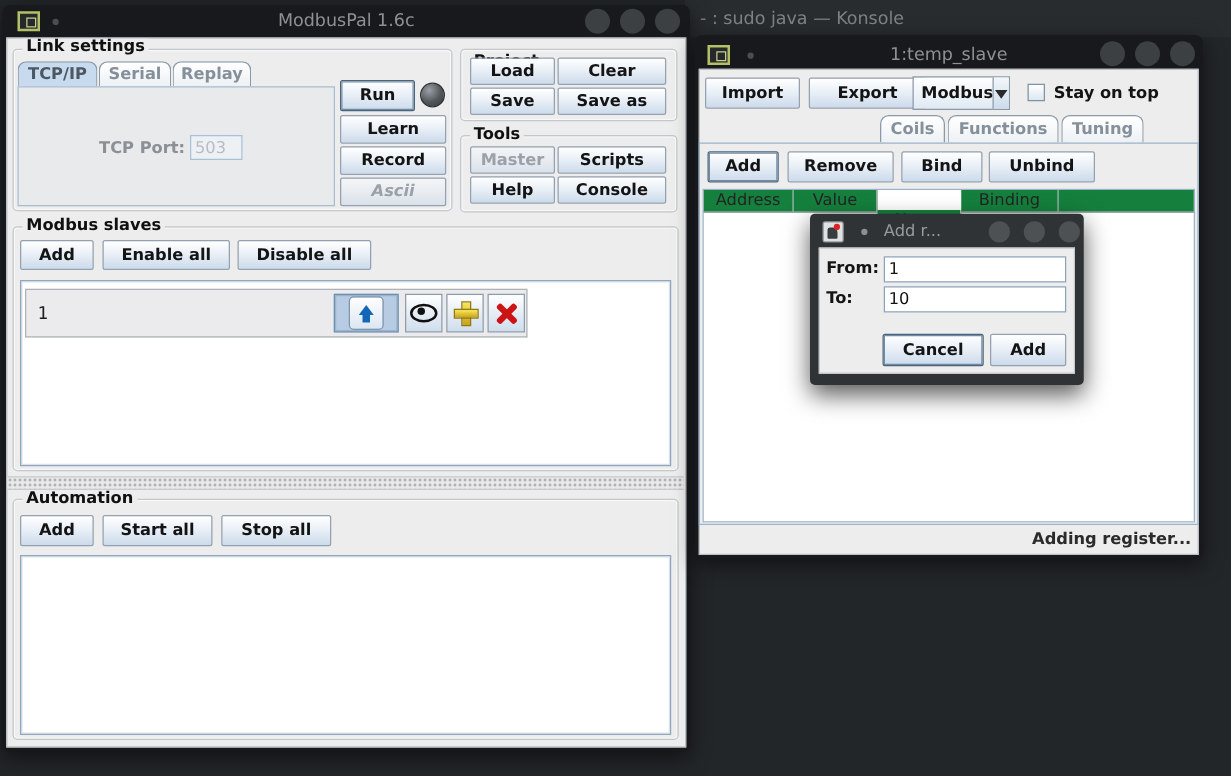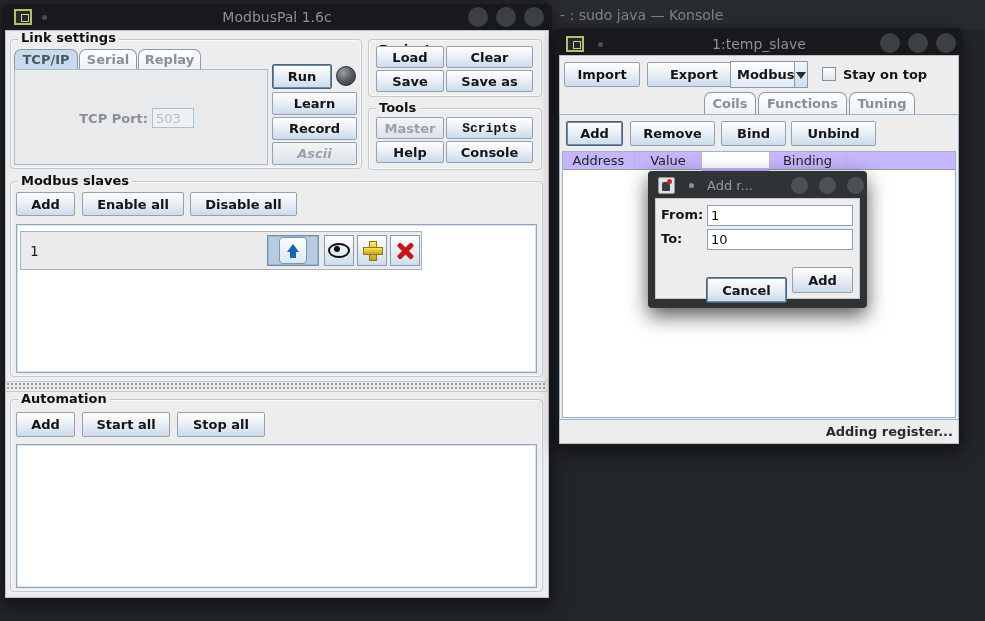--- a/index.html
+++ b/index.html
@@ -39,21 +39,21 @@
   .plus::after{content:"";position:absolute;left:0;top:6px;width:18px;height:6px;background:linear-gradient(#f9e65a,#c9a31a);border:1px solid #8f7a12;}
   .xic{position:relative;width:20px;height:20px;}
   .xic::before,.xic::after{content:"";position:absolute;left:7.5px;top:0;width:5px;height:20px;background:#cc1414;border-radius:2px;}
   .xic::before{transform:rotate(45deg);}
   .xic::after{transform:rotate(-45deg);}
   .combo{position:absolute;display:flex;border:1px solid #8b9aa9;background:linear-gradient(#ffffff,#dfe9f3);box-sizing:border-box;}
   .combo-label{flex:1;display:flex;align-items:center;padding-left:6px;font-weight:bold;font-size:13px;color:#141414;}
   .combo-arrow{width:23px;border-left:1px solid #8b9aa9;display:flex;align-items:center;justify-content:center;background:linear-gradient(#f2f7fb,#cddcec);}
   .dntri{width:0;height:0;border:5px solid transparent;border-top:7px solid #2a2a2a;margin-top:6px;}
   .cb{position:absolute;width:14px;height:14px;background:linear-gradient(#ffffff,#dde6ef);border:1px solid #7f93a6;box-sizing:border-box;}
-  .th{position:absolute;height:18px;background:#c4b5fd;border-right:1px solid #b9bdc1;border-bottom:1px solid #989ea4;font-size:13px;color:#242424;display:flex;align-items:center;justify-content:center;box-sizing:border-box;}
+  .th{position:absolute;height:18px;background:#15803d;border-right:1px solid #b9bdc1;border-bottom:1px solid #989ea4;font-size:13px;color:#242424;display:flex;align-items:center;justify-content:center;box-sizing:border-box;}
   .dlgicon{position:absolute;width:15px;height:15px;background:#dfe2e4;border:1px solid #94989b;border-radius:2px;}
   .dlgicon::before{content:"";position:absolute;left:3px;top:4px;width:8px;height:9px;background:#3a3d40;border-radius:2px 4px 1px 1px;}
   .dlgicon::after{content:"";position:absolute;right:2px;top:1px;width:5px;height:5px;background:#d22;border-radius:50%;}
 </style>
 </head>
 <body>
 
 <div class="screen">
 
   <div class="abs" style="left:548px;top:0;width:437px;height:30px;background:#292c2f;"></div>
@@ -85,21 +85,21 @@
   <div class="grp" style="left:368px;top:39px;width:174px;height:58px;"></div>
   <div class="grptitle" style="left:376px;top:31px;margin-top:12px;">Project</div>
   <div class="btn" style="left:376px;top:46px;width:68px;height:22px;">Load</div>
   <div class="btn" style="left:446px;top:46px;width:87px;height:22px;">Clear</div>
   <div class="btn" style="left:376px;top:70px;width:68px;height:22px;">Save</div>
   <div class="btn" style="left:446px;top:70px;width:87px;height:22px;">Save as</div>
 
   <div class="grp" style="left:368px;top:108px;width:174px;height:62px;"></div>
   <div class="grptitle" style="left:376px;top:101px;">Tools</div>
   <div class="btn dis" style="left:376px;top:117px;width:68px;height:22px;">Master</div>
-  <div class="btn" style="left:446px;top:117px;width:87px;height:22px;font-family:Liberation Mono, monospace;">Scripts</div>
+  <div class="btn" style="left:446px;top:117px;width:87px;height:22px;">Scripts</div>
   <div class="btn" style="left:376px;top:141px;width:68px;height:22px;">Help</div>
   <div class="btn" style="left:446px;top:141px;width:87px;height:22px;">Console</div>
 
   <div class="grp" style="left:10px;top:181px;width:533px;height:196px;"></div>
   <div class="grptitle" style="left:18px;top:174px;">Modbus slaves</div>
   <div class="btn" style="left:16px;top:192px;width:59px;height:24px;">Add</div>
   <div class="btn" style="left:82px;top:192px;width:102px;height:24px;">Enable all</div>
   <div class="btn" style="left:190px;top:192px;width:107px;height:24px;">Disable all</div>
   <div class="panelwhite" style="left:16px;top:224px;width:521px;height:149px;"></div>
   <div class="abs" style="left:20px;top:231px;width:402px;height:39px;background:#ebebed;border:1px solid #adb2b7;"></div>
@@ -173,16 +173,16 @@
   <div class="tbdot" style="left:689px;top:183px;background:#8d9093;"></div>
   <div class="wintitle" style="left:660px;top:178px;width:140px;font-size:13px;color:#969a9d;">Add r...</div>
   <div class="tbcircle" style="left:791px;top:177px;width:17px;height:17px;background:#4d5154;"></div>
   <div class="tbcircle" style="left:819px;top:177px;width:17px;height:17px;background:#4d5154;"></div>
   <div class="tbcircle" style="left:847px;top:177px;width:17px;height:17px;background:#4d5154;"></div>
   <div class="abs" style="left:655px;top:198px;width:205px;height:101px;background:#ededed;border:1px solid #c6cacd;"></div>
   <div class="lbl" style="left:661px;top:207px;">From:</div>
   <input class="field" style="left: 707px; top: 205px; width: 146px; height: 21px;" value="1">
   <div class="lbl" style="left:661px;top:231px;">To:</div>
   <input class="field" style="left: 707px; top: 229px; width: 146px; height: 21px;" value="10">
-  <div class="btn default" style="left:706px;top:267px;width:81px;height:26px;margin-top:10px;">Cancel</div>
+  <div class="btn default" style="left:706px;top:267px;width:81px;height:26px;">Cancel</div>
   <div class="btn" style="left:792px;top:267px;width:61px;height:26px;">Add</div>
 
 </div>
 
 </body></html>

